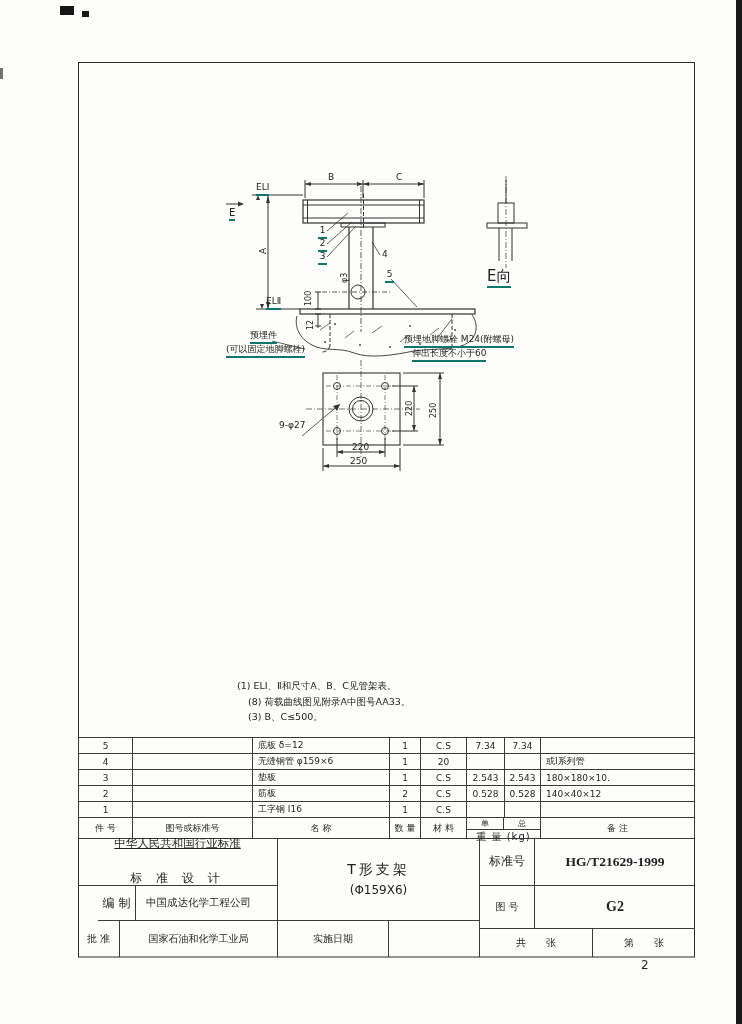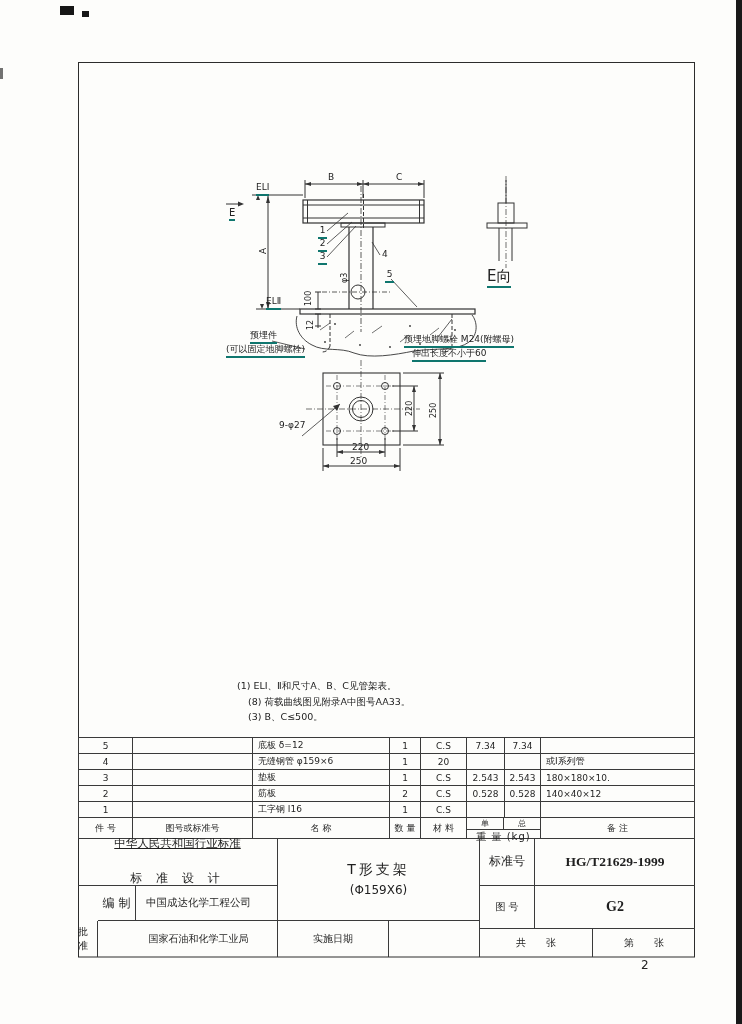--- a/index.html
+++ b/index.html
@@ -231,21 +231,21 @@
   </div>
 </div>
 
 <div class="tblock">
   <div class="cell br bb" style="left:0;top:0;width:200px;height:48px;">
     <div style="font-size:11.5px;text-decoration:underline;">中华人民共和国行业标准</div>
     <div style="font-size:12px;letter-spacing:5px;margin-top:19px;">标 准 设 计</div>
   </div>
   <div class="cell br bb" style="left:0;top:48px;width:38px;height:35px;font-size:12px;margin-left:20px;">编 制</div>
   <div class="cell br bb" style="left:42px;top:48px;width:158px;height:35px;font-size:10.5px;">中国成达化学工程公司</div>
-  <div class="cell br" style="left:0;top:83px;width:20px;height:36px;font-size:10px;">批 准</div>
+  <div class="cell br" style="left:0;top:83px;width:42px;height:36px;font-size:10px;">批 准</div>
   <div class="cell br" style="left:42px;top:83px;width:158px;height:36px;font-size:10px;">国家石油和化学工业局</div>
 
   <div class="cell br bb" style="left:200px;top:0;width:202px;height:83px;">
     <div style="font-size:14px;letter-spacing:3px;">T形支架</div>
     <div style="font-size:12px;margin-top:4px;">(Φ159X6)</div>
   </div>
   <div class="cell br" style="left:200px;top:83px;width:111px;height:36px;font-size:10px;">实施日期</div>
   <div class="cell br" style="left:311px;top:83px;width:91px;height:36px;"></div>
 
   <div class="cell br bb" style="left:402px;top:0;width:55px;height:48px;font-size:12px;">标准号</div>

